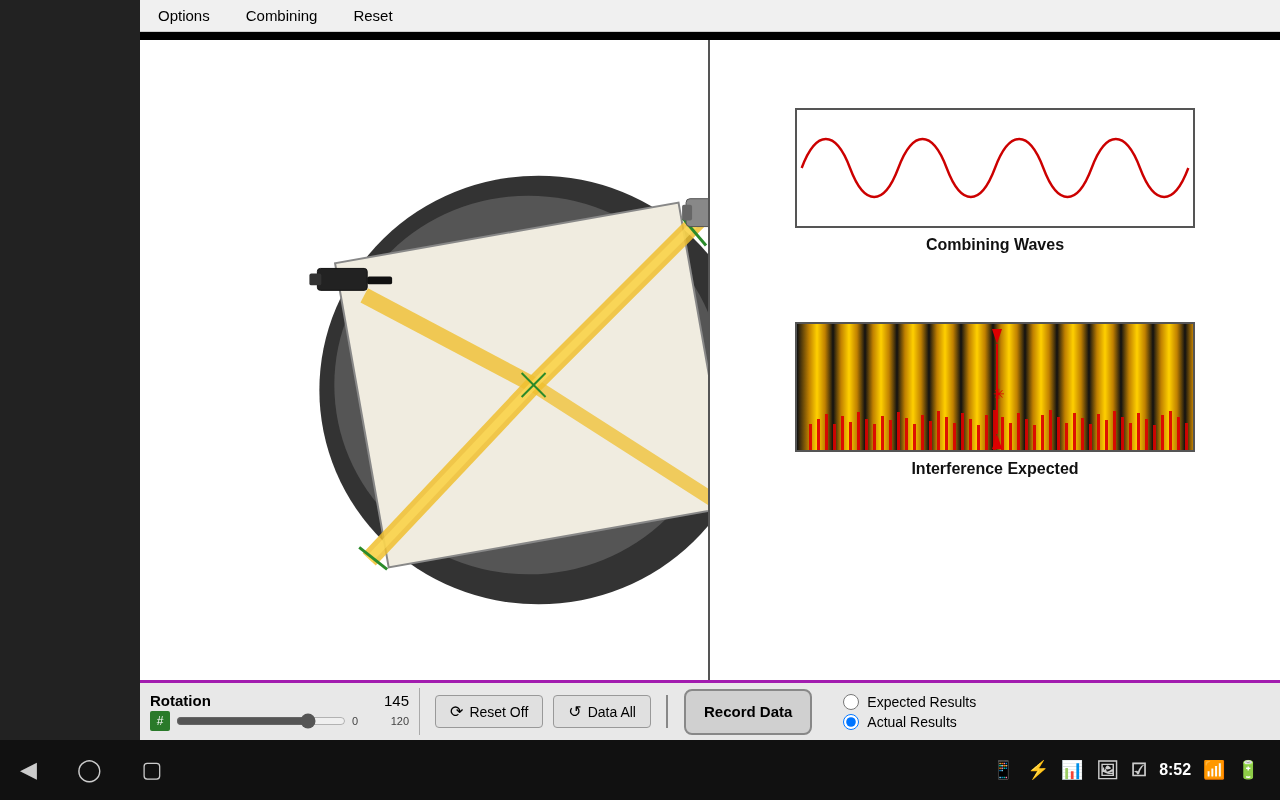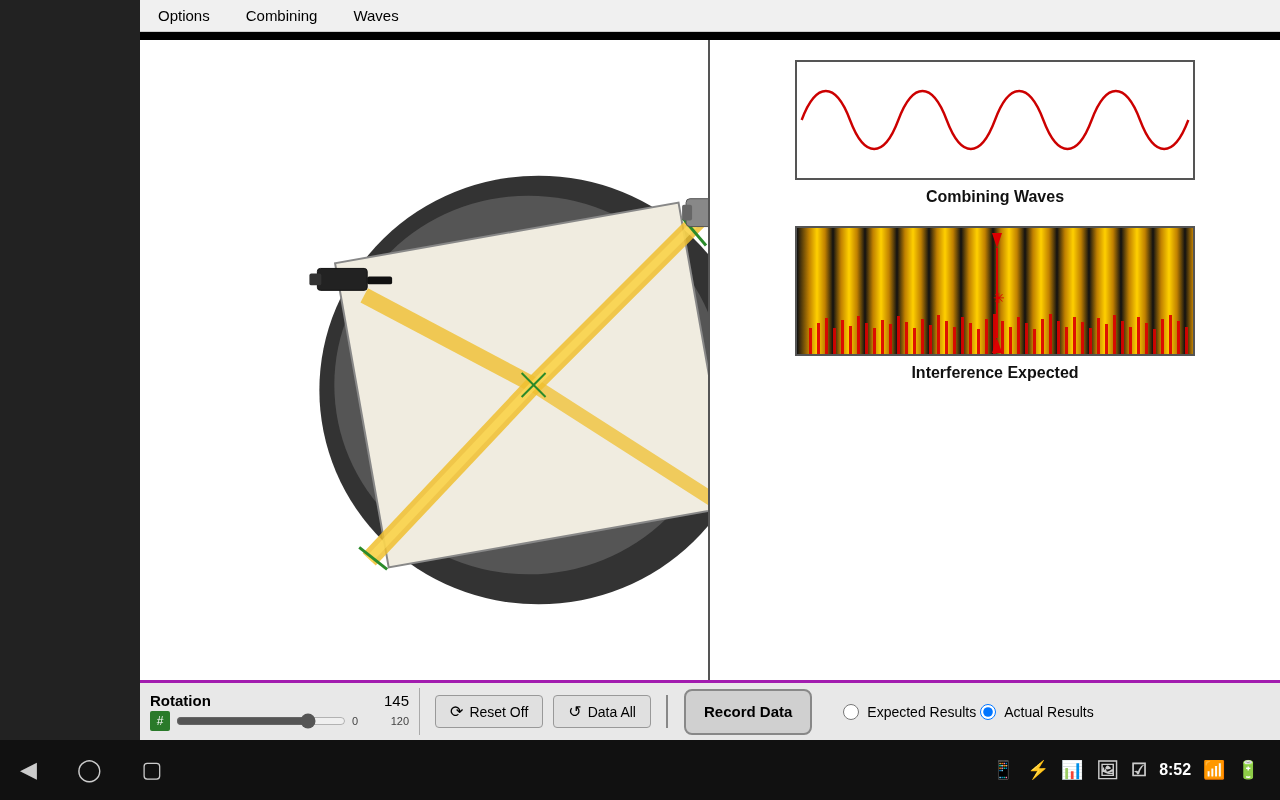--- a/index.html
+++ b/index.html
@@ -57,20 +57,21 @@
       align-items: center;
       padding: 20px;
       gap: 20px;
     }
 
     .wave-section {
       display: flex;
       flex-direction: column;
       align-items: center;
       width: 100%;
+      margin-top: 48px;
     }
 
     .wave-box {
       border: 2px solid #555;
       background: #fff;
       width: 400px;
       height: 120px;
       position: relative;
       overflow: hidden;
     }
@@ -184,21 +185,21 @@
       padding: 8px 18px;
       font-size: 15px;
       font-weight: bold;
       cursor: pointer;
       height: 46px;
       margin: 0 16px;
     }
 
     #results-section {
       display: flex;
-      flex-direction: row;
+      flex-direction: column;
       padding: 6px 15px;
       gap: 4px;
     }
 
     .result-option {
       display: flex;
       align-items: center;
       gap: 8px;
       font-size: 14px;
     }
@@ -269,21 +270,21 @@
     }
   </style>
 </head>
 <body>
 
 <div id="left-sidebar"></div>
 
 <div id="menu-bar">
   <span class="menu-item">Options</span>
   <span class="menu-item">Combining</span>
-  <span class="menu-item">Waves</span>
+  <span class="menu-item">Reset</span>
 </div>
 
 <div id="main-content">
 
   <div id="left-panel">
     <svg id="interferometer-svg" viewBox="0 0 570 640" xmlns="http://www.w3.org/2000/svg">
 
       <rect width="570" height="640" fill="white"></rect>
 
       <ellipse cx="400" cy="320" rx="220" ry="215" fill="#333"></ellipse>

